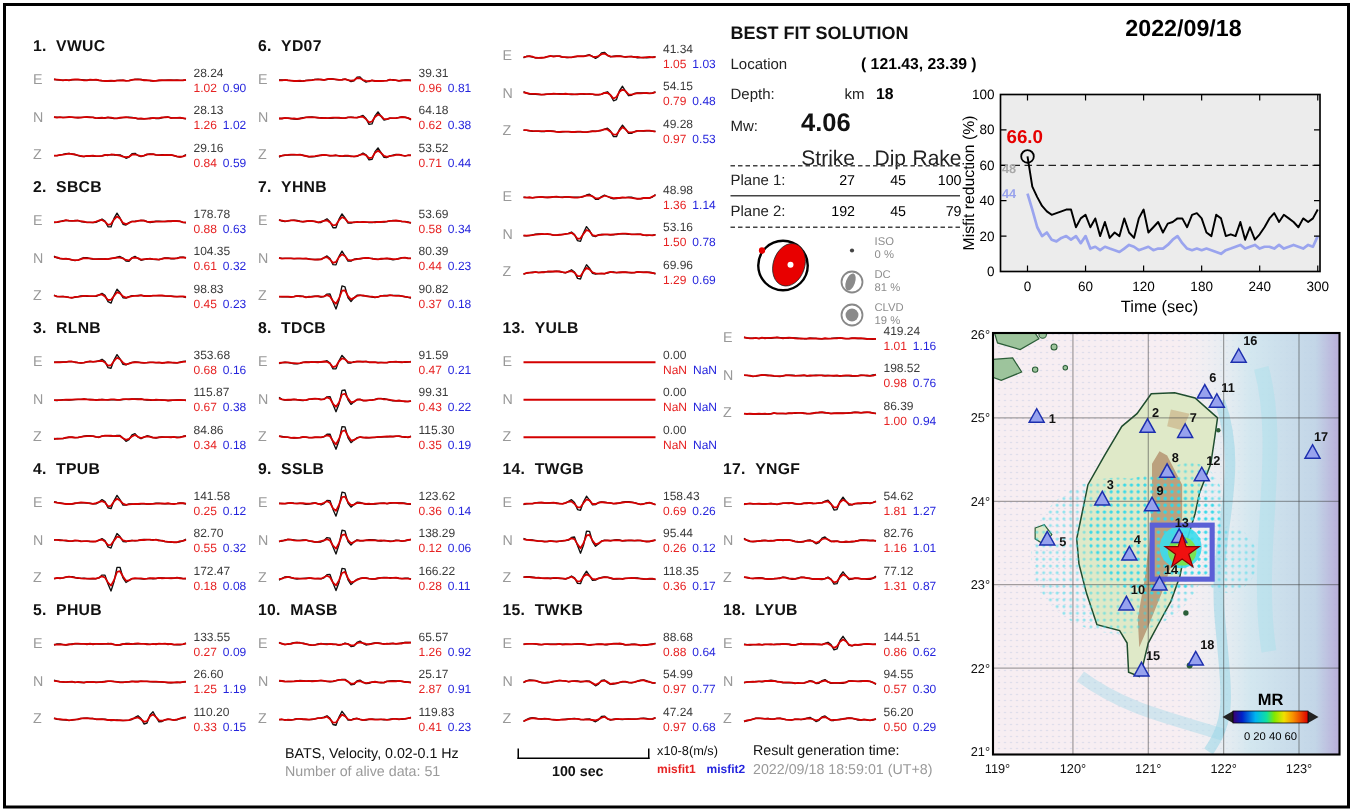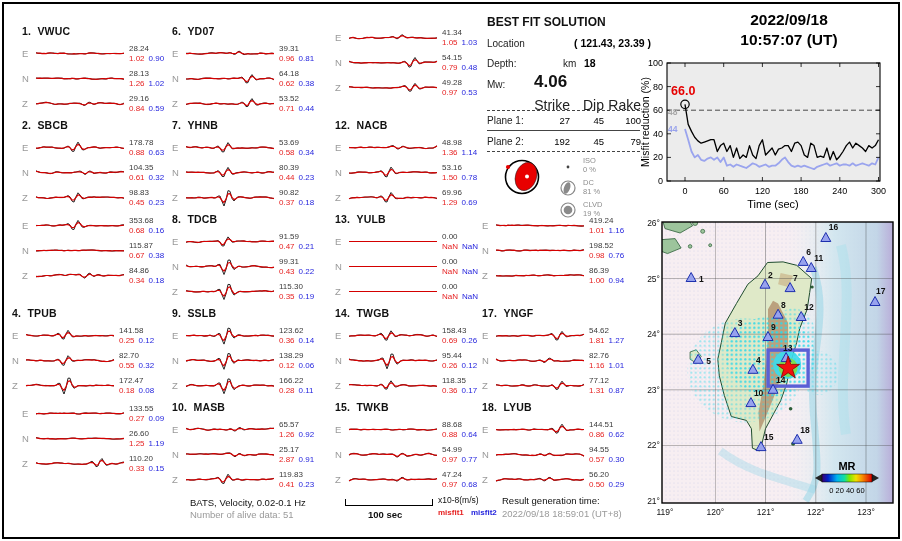--- a/index.html
+++ b/index.html
@@ -116,20 +116,21 @@
             <polyline points="0,11.7 2,12.7 4,12.8 6,12.6 8,12.9 10,13.3 12,13.5 14,13.3 16,12.8 18,12.3 20,12.3 22,12.5 24,12.6 26,12.6 28,12.5 30,11.7 32,10.6 34,11.9 36,16.1 38,17.1 40,11.8 42,7.8 44,10.0 46,13.5 48,13.8 50,12.7 52,12.1 54,12.1 56,12.0 58,11.9 60,12.1 62,12.3 64,12.2 66,12.1 68,12.1 70,12.1 72,12.1 74,12.3 76,12.4 78,12.4 80,12.6 82,12.8 84,12.7 86,12.7 88,13.4" fill="none" stroke="#101010" stroke-width="0.9" stroke-linejoin="round"></polyline>
             <polyline points="0,12.0 2,12.6 4,12.7 6,12.8 8,12.9 10,13.3 12,13.5 14,12.9 16,12.9 18,12.6 20,12.2 22,12.3 24,12.4 26,12.4 28,12.3 30,11.6 32,11.3 34,12.7 36,15.0 38,14.9 40,12.3 42,9.8 44,10.6 46,12.6 48,13.4 50,13.0 52,12.4 54,12.2 56,12.3 58,11.8 60,12.4 62,12.2 64,12.4 66,12.1 68,12.1 70,12.0 72,12.0 74,12.3 76,12.4 78,12.4 80,12.7 82,12.8 84,12.6 86,12.6 88,13.0" fill="none" stroke="#d40000" stroke-width="1.2" stroke-linejoin="round"></polyline>
           </svg>
           <div class="nums">
             <div class="amp">98.83</div>
             <div><span class="m1">0.45</span><span class="m2">0.23</span></div>
           </div>
         </div>
       </div>
       <div class="station" style="left:22px;top:213px">
+        <div class="st-title">3.&nbsp;&nbsp;RLNB</div>
         <div class="ch-row">
           <span class="ch-label">E</span>
           <svg class="trace" width="90" height="25" viewBox="0 0 90 25">
             <polyline points="0,12.4 2,12.5 4,12.5 6,12.3 8,12.2 10,12.1 12,12.1 14,12.4 16,12.8 18,13.0 20,12.7 22,12.2 24,12.0 26,12.1 28,12.1 30,11.5 32,10.5 34,12.0 36,16.1 38,16.5 40,11.0 42,7.4 44,10.2 46,13.9 48,14.3 50,13.2 52,12.6 54,12.3 56,12.4 58,12.7 60,12.9 62,12.7 64,12.6 66,12.6 68,12.7 70,12.7 72,12.8 74,12.8 76,12.6 78,12.6 80,12.9 82,12.9 84,12.4 86,11.9 88,11.8" fill="none" stroke="#101010" stroke-width="0.9" stroke-linejoin="round"></polyline>
             <polyline points="0,12.6 2,12.5 4,12.5 6,12.4 8,12.4 10,11.9 12,12.0 14,12.5 16,12.8 18,12.9 20,12.7 22,12.3 24,11.9 26,12.3 28,11.9 30,11.7 32,11.5 34,12.7 36,14.7 38,14.5 40,11.6 42,9.5 44,10.5 46,12.8 48,13.9 50,13.4 52,12.7 54,12.5 56,12.6 58,12.7 60,12.9 62,12.8 64,12.6 66,12.6 68,12.8 70,12.6 72,13.0 74,12.7 76,12.5 78,12.8 80,12.8 82,12.9 84,12.6 86,12.3 88,12.1" fill="none" stroke="#d40000" stroke-width="1.2" stroke-linejoin="round"></polyline>
           </svg>
           <div class="nums">
             <div class="amp">353.68</div>
             <div><span class="m1">0.68</span><span class="m2">0.16</span></div>
           </div>
@@ -150,21 +151,21 @@
           <svg class="trace" width="90" height="25" viewBox="0 0 90 25">
             <polyline points="0,13.9 2,13.3 4,13.4 6,13.4 8,12.9 10,12.5 12,12.5 14,12.7 16,12.7 18,12.3 20,11.8 22,11.4 24,11.4 26,11.8 28,12.3 30,12.4 32,11.8 34,11.4 36,11.4 38,11.7 40,11.8 42,11.2 44,11.3 46,13.1 48,15.2 50,14.1 52,10.9 54,10.1 56,12.4 58,13.5 60,12.4 62,11.5 64,11.9 66,12.8 68,13.1 70,12.5 72,12.2 74,12.4 76,12.5 78,12.4 80,12.5 82,12.5 84,12.4 86,12.0 88,11.4" fill="none" stroke="#101010" stroke-width="0.9" stroke-linejoin="round"></polyline>
             <polyline points="0,13.4 2,13.6 4,13.4 6,13.2 8,12.8 10,12.5 12,12.5 14,12.8 16,12.6 18,12.2 20,11.9 22,11.8 24,11.7 26,11.7 28,12.3 30,12.5 32,11.7 34,11.4 36,11.5 38,11.5 40,11.8 42,11.6 44,11.7 46,13.2 48,14.2 50,13.6 52,11.9 54,11.0 56,12.2 58,13.0 60,12.4 62,11.9 64,12.3 66,12.7 68,12.8 70,12.6 72,12.4 74,12.4 76,12.4 78,12.5 80,12.3 82,12.7 84,12.6 86,12.0 88,11.8" fill="none" stroke="#d40000" stroke-width="1.2" stroke-linejoin="round"></polyline>
           </svg>
           <div class="nums">
             <div class="amp">84.86</div>
             <div><span class="m1">0.34</span><span class="m2">0.18</span></div>
           </div>
         </div>
       </div>
-      <div class="station" style="left:12px;top:307px">
+      <div class="station" style="left:22px;top:307px">
         <div class="st-title">4.&nbsp;&nbsp;TPUB</div>
         <div class="ch-row">
           <span class="ch-label">E</span>
           <svg class="trace" width="90" height="25" viewBox="0 0 90 25">
             <polyline points="0,11.4 2,12.0 4,12.3 6,12.6 8,12.9 10,13.1 12,13.0 14,12.6 16,12.2 18,12.1 20,12.3 22,12.4 24,12.5 26,12.9 28,12.9 30,11.7 32,10.1 34,11.4 36,15.5 38,16.1 40,10.9 42,7.3 44,10.1 46,13.7 48,13.8 50,12.9 52,13.0 54,13.3 56,13.2 58,12.9 60,12.8 62,13.0 64,13.0 66,12.7 68,12.5 70,12.4 72,12.7 74,12.9 76,12.7 78,12.7 80,12.8 82,12.6 84,12.3 86,12.5 88,13.0" fill="none" stroke="#101010" stroke-width="0.9" stroke-linejoin="round"></polyline>
             <polyline points="0,11.7 2,12.1 4,12.4 6,12.7 8,13.0 10,13.0 12,12.9 14,12.5 16,12.3 18,12.0 20,12.1 22,12.2 24,12.6 26,12.9 28,12.4 30,11.7 32,11.1 34,12.0 36,14.6 38,14.2 40,11.3 42,9.5 44,10.7 46,12.8 48,13.6 50,13.2 52,13.1 54,13.0 56,13.0 58,12.7 60,12.7 62,13.1 64,12.9 66,12.9 68,12.7 70,12.7 72,12.6 74,12.7 76,12.5 78,12.9 80,13.0 82,12.8 84,12.5 86,12.4 88,12.7" fill="none" stroke="#d40000" stroke-width="1.2" stroke-linejoin="round"></polyline>
           </svg>
           <div class="nums">
             <div class="amp">141.58</div>
             <div><span class="m1">0.25</span><span class="m2">0.12</span></div>
@@ -187,20 +188,21 @@
             <polyline points="0,12.7 2,12.5 4,12.4 6,12.2 8,11.8 10,11.4 12,11.4 14,12.0 16,12.6 18,12.6 20,12.4 22,12.7 24,12.9 26,12.8 28,12.8 30,12.3 32,10.4 34,10.4 36,16.3 38,21.0 40,14.9 42,5.2 44,5.2 46,12.3 48,15.3 50,13.9 52,12.7 54,12.7 56,12.8 58,12.9 60,13.0 62,12.7 64,12.6 66,12.9 68,12.7 70,12.2 72,12.2 74,12.5 76,12.6 78,12.5 80,12.4 82,12.2 84,12.3 86,12.7 88,12.9" fill="none" stroke="#101010" stroke-width="0.9" stroke-linejoin="round"></polyline>
             <polyline points="0,12.7 2,12.3 4,12.5 6,12.2 8,11.8 10,11.4 12,11.8 14,12.1 16,12.3 18,12.6 20,12.8 22,12.7 24,12.7 26,12.6 28,12.7 30,12.1 32,11.2 34,12.0 36,15.4 38,17.4 40,13.8 42,8.3 44,7.8 46,11.3 48,14.1 50,13.9 52,12.8 54,12.5 56,12.6 58,12.6 60,12.9 62,12.7 64,12.4 66,12.5 68,12.6 70,12.2 72,12.5 74,12.4 76,12.4 78,12.5 80,12.4 82,12.1 84,12.5 86,12.7 88,12.6" fill="none" stroke="#d40000" stroke-width="1.2" stroke-linejoin="round"></polyline>
           </svg>
           <div class="nums">
             <div class="amp">172.47</div>
             <div><span class="m1">0.18</span><span class="m2">0.08</span></div>
           </div>
         </div>
       </div>
       <div class="station" style="left:22px;top:401px">
+        <div class="st-title">5.&nbsp;&nbsp;PHUB</div>
         <div class="ch-row">
           <span class="ch-label">E</span>
           <svg class="trace" width="90" height="25" viewBox="0 0 90 25">
             <polyline points="0,13.1 2,12.3 4,12.3 6,12.8 8,13.0 10,12.7 12,12.3 14,12.1 16,12.2 18,12.3 20,12.2 22,12.3 24,12.4 26,12.3 28,12.2 30,12.4 32,12.4 34,12.2 36,12.0 38,12.2 40,12.6 42,13.0 44,13.0 46,12.5 48,12.0 50,11.9 52,12.2 54,12.4 56,12.2 58,12.1 60,12.1 62,12.3 64,12.6 66,12.6 68,12.3 70,12.1 72,12.1 74,12.1 76,12.2 78,12.5 80,12.8 82,12.9 84,12.9 86,12.6 88,11.7" fill="none" stroke="#101010" stroke-width="0.9" stroke-linejoin="round"></polyline>
             <polyline points="0,12.7 2,12.7 4,12.6 6,12.7 8,12.9 10,12.5 12,12.6 14,12.1 16,12.1 18,12.3 20,12.3 22,12.5 24,12.1 26,12.5 28,12.2 30,12.3 32,12.3 34,12.3 36,12.3 38,12.1 40,12.8 42,13.0 44,12.8 46,12.3 48,12.4 50,12.2 52,12.4 54,12.1 56,12.0 58,12.2 60,12.2 62,12.5 64,12.6 66,12.3 68,12.5 70,12.1 72,12.2 74,12.1 76,12.5 78,12.3 80,12.7 82,12.6 84,12.6 86,12.4 88,12.0" fill="none" stroke="#d40000" stroke-width="1.2" stroke-linejoin="round"></polyline>
           </svg>
           <div class="nums">
             <div class="amp">133.55</div>
             <div><span class="m1">0.27</span><span class="m2">0.09</span></div>
           </div>
@@ -437,21 +439,20 @@
             <polyline points="0,11.7 2,11.9 4,12.3 6,12.6 8,12.5 10,12.5 12,12.8 14,12.7 16,12.3 18,12.2 20,12.4 22,12.7 24,13.0 26,12.9 28,12.7 30,12.7 32,12.9 34,13.0 36,12.9 38,12.9 40,13.1 42,13.1 44,12.8 46,12.5 48,12.4 50,12.3 52,12.0 54,11.1 56,10.5 58,12.4 60,16.1 62,16.1 64,11.2 66,8.4 68,10.9 70,13.9 72,13.9 74,12.7 76,12.1 78,12.2 80,12.4 82,12.2 84,12.2 86,12.4 88,12.6" fill="none" stroke="#101010" stroke-width="0.9" stroke-linejoin="round"></polyline>
             <polyline points="0,11.8 2,11.8 4,12.1 6,12.3 8,12.4 10,12.4 12,12.4 14,12.4 16,12.3 18,12.4 20,12.6 22,12.9 24,13.0 26,12.7 28,12.8 30,12.8 32,13.0 34,13.0 36,12.8 38,12.8 40,13.1 42,13.1 44,12.7 46,12.5 48,12.6 50,12.3 52,11.8 54,11.2 56,11.3 58,12.8 60,14.8 62,14.7 64,12.0 66,9.8 68,11.2 70,13.2 72,13.3 74,12.9 76,12.2 78,12.2 80,12.2 82,12.1 84,12.1 86,12.4 88,12.7" fill="none" stroke="#d40000" stroke-width="1.2" stroke-linejoin="round"></polyline>
           </svg>
           <div class="nums">
             <div class="amp">49.28</div>
             <div><span class="m1">0.97</span><span class="m2">0.53</span></div>
           </div>
         </div>
       </div>
       <div class="station" style="left:335px;top:119px">
-        <div class="st-title">12.&nbsp;&nbsp;NACB</div>
         <div class="ch-row">
           <span class="ch-label">E</span>
           <svg class="trace" width="90" height="25" viewBox="0 0 90 25">
             <polyline points="0,12.4 2,12.6 4,12.7 6,12.8 8,12.6 10,12.4 12,12.3 14,12.5 16,12.7 18,12.5 20,12.2 22,12.2 24,12.4 26,12.4 28,12.3 30,12.4 32,12.6 34,12.4 36,12.5 38,12.6 40,12.0 42,11.0 44,10.5 46,11.8 48,13.9 50,13.9 52,12.0 54,11.1 56,12.0 58,13.0 60,13.5 62,13.4 64,13.0 66,12.8 68,12.7 70,12.4 72,12.5 74,13.1 76,13.6 78,13.5 80,13.2 82,13.2 84,13.1 86,12.4 88,10.7" fill="none" stroke="#101010" stroke-width="0.9" stroke-linejoin="round"></polyline>
             <polyline points="0,12.6 2,12.7 4,12.5 6,12.9 8,12.6 10,12.4 12,12.2 14,12.6 16,12.5 18,12.5 20,12.2 22,12.1 24,12.4 26,12.6 28,12.3 30,12.3 32,12.5 34,12.7 36,12.7 38,12.4 40,11.9 42,11.4 44,11.3 46,11.9 48,13.2 50,13.3 52,12.5 54,11.5 56,12.0 58,12.6 60,13.1 62,13.0 64,13.0 66,12.6 68,12.7 70,12.7 72,12.9 74,13.2 76,13.5 78,13.4 80,13.0 82,13.0 84,13.0 86,12.0 88,11.1" fill="none" stroke="#d40000" stroke-width="1.2" stroke-linejoin="round"></polyline>
           </svg>
           <div class="nums">
             <div class="amp">48.98</div>
             <div><span class="m1">1.36</span><span class="m2">1.14</span></div>
           </div>
@@ -751,21 +752,20 @@
       </svg>
       <div class="dtxt">
           <div>CLVD</div>
           <div>19 %</div>
         </div>
     </div>
   </div>
 
   <div class="evt">
     <div>2022/09/18</div>
-    <div>10:57:07  (UT)</div>
   </div>
 
   <svg id="misfit-chart" width="262" height="162">
       <rect x="27" y="8" width="213" height="118" fill="#ececec"></rect>
       <line x1="27" x2="240" y1="55.2" y2="55.2" stroke="#222" stroke-width="0.8" stroke-dasharray="5,3"></line>
       <polyline points="45.0,74.1 48.2,84.7 51.5,96.5 54.7,102.4 57.9,100.0 61.1,104.8 64.3,105.9 67.6,103.6 70.8,102.4 74.0,104.8 77.3,102.4 80.5,107.1 83.7,102.4 86.9,110.7 90.2,109.5 93.4,111.8 96.6,109.5 99.8,110.7 103.1,111.8 106.3,113.0 109.5,110.7 112.7,108.3 116.0,109.5 119.2,111.8 122.4,110.7 125.6,109.5 128.9,111.8 132.1,110.7 135.3,110.7 138.5,108.3 141.8,104.8 145.0,102.4 148.2,107.1 151.4,110.7 154.7,111.8 157.9,110.7 161.1,111.8 164.3,110.7 167.6,111.8 170.8,113.0 174.0,114.2 177.2,111.8 180.5,110.7 183.7,109.5 186.9,108.3 190.1,110.7 193.3,109.5 196.6,108.3 199.8,110.7 203.0,109.5 206.3,109.5 209.5,110.7 212.7,108.3 215.9,110.7 219.2,109.5 222.4,108.3 225.6,109.5 228.8,110.7 232.1,108.3 235.3,109.5 238.5,102.4" fill="none" stroke="#9aa4ee" stroke-width="1.8" stroke-linejoin="round"></polyline>
       <polyline points="45.0,49.3 48.2,69.4 51.5,76.4 54.7,82.3 57.9,85.9 61.1,88.2 64.3,87.1 67.6,85.9 70.8,84.7 74.0,84.7 77.3,96.5 80.5,90.6 83.7,88.2 86.9,96.5 90.2,90.6 93.4,102.4 96.6,93.0 99.8,103.6 103.1,100.0 106.3,102.4 109.5,90.6 112.7,100.0 116.0,103.6 119.2,90.6 122.4,84.7 125.6,100.0 128.9,96.5 132.1,93.0 135.3,100.0 138.5,94.1 141.8,93.0 145.0,90.6 148.2,90.6 151.4,96.5 154.7,88.2 157.9,87.1 161.1,90.6 164.3,100.0 167.6,102.4 170.8,88.2 174.0,90.6 177.2,102.4 180.5,101.2 183.7,102.4 186.9,93.0 190.1,104.8 193.3,96.5 196.6,104.8 199.8,101.2 203.0,96.5 206.3,90.6 209.5,87.1 212.7,93.0 215.9,88.2 219.2,90.6 222.4,93.0 225.6,96.5 228.8,90.6 232.1,93.0 235.3,90.6 238.5,84.7" fill="none" stroke="#000000" stroke-width="1.3" stroke-linejoin="round"></polyline>
       <circle cx="45" cy="49.3" r="4.2" fill="none" stroke="#000" stroke-width="1.2"></circle>
       <rect x="27" y="8" width="213" height="118" fill="none" stroke="#000" stroke-width="1.1"></rect>
       <line x1="27" x2="31" y1="126.0" y2="126.0" stroke="#000" stroke-width="0.8"></line>

